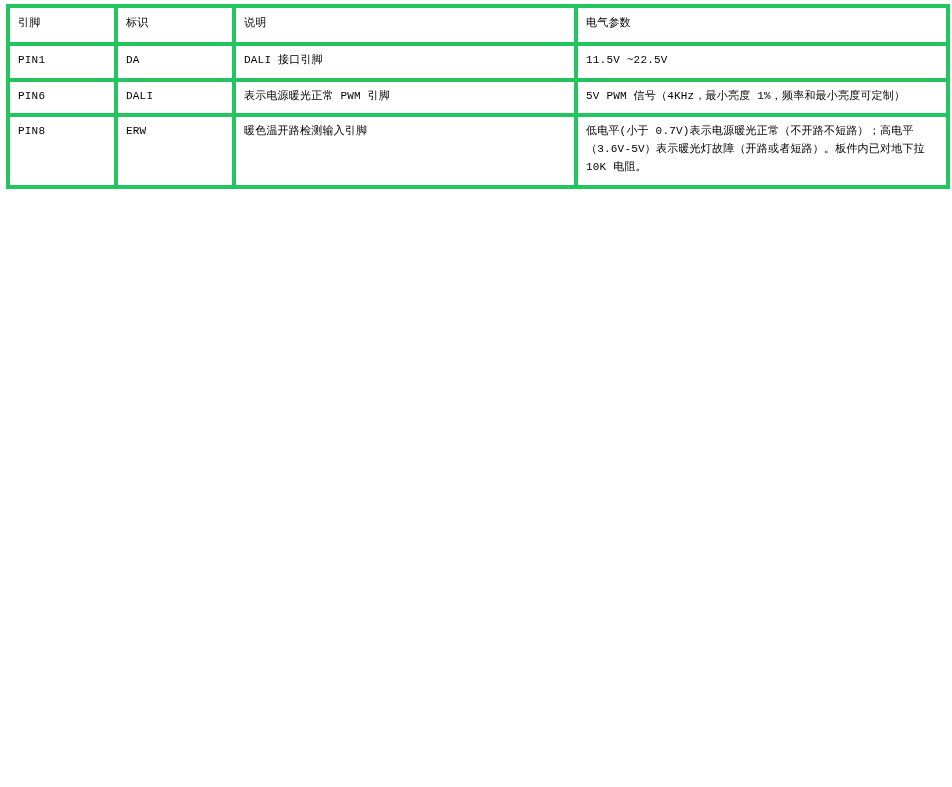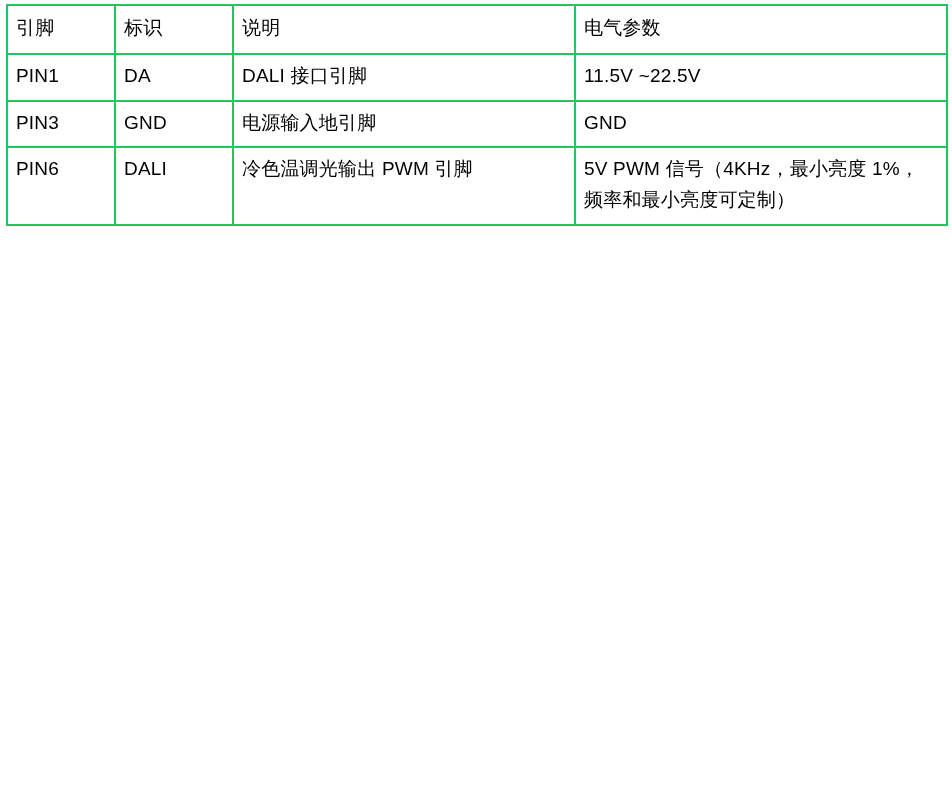--- a/index.html
+++ b/index.html
@@ -18,26 +18,27 @@
     height: 787px;
     box-sizing: border-box;
     padding: 4px 6px 0 6px;
   }
   table.pin-table {
     border-collapse: collapse;
     width: 940px;
     table-layout: fixed;
   }
   table.pin-table td {
-    border: 2px solid #22c55e;
+    border: 4px solid #22c55e;
     vertical-align: top;
     padding: 6px 8px 8px 8px;
-    font-size: 19px;
+    font-size: 11px;
     line-height: 1.62;
     letter-spacing: 0.2px;
+    font-family: Liberation Mono, monospace;
   }
   col.c-pin { width: 108px; }
   col.c-id  { width: 118px; }
   col.c-desc{ width: 342px; }
   col.c-elec{ width: 372px; }
 
   .cell-text {
     display: block;
     white-space: pre-wrap;
     word-break: break-word;
@@ -83,48 +84,48 @@
           </td>
         <td>
             <span class="cell-text">DALI 接口引脚</span>
           </td>
         <td>
             <span class="cell-text">11.5V ~22.5V</span>
           </td>
       </tr>
 
 
-      <tr>
-        <td>
-            <span class="cell-text">PIN3</span>
-          </td>
-        <td>
-            <span class="cell-text">GND</span>
-          </td>
-        <td>
-            <span class="cell-text">电源输入地引脚</span>
-          </td>
-        <td>
-            <span class="cell-text">GND</span>
-          </td>
-      </tr>
 
 
 
       <tr>
         <td>
             <span class="cell-text">PIN6</span>
           </td>
         <td>
             <span class="cell-text">DALI</span>
           </td>
         <td>
-            <span class="cell-text">冷色温调光输出 PWM 引脚</span>
+            <span class="cell-text">表示电源暖光正常 PWM 引脚</span>
           </td>
         <td>
             <span class="cell-text">5V PWM 信号（4KHz，最小亮度 1%，频率和最小亮度可定制）</span>
           </td>
       </tr>
 
 
+      <tr>
+        <td>
+            <span class="cell-text">PIN8</span>
+          </td>
+        <td>
+            <span class="cell-text">ERW</span>
+          </td>
+        <td>
+            <span class="cell-text">暖色温开路检测输入引脚</span>
+          </td>
+        <td>
+            <span class="cell-text">低电平(小于 0.7V)表示电源暖光正常（不开路不短路）；高电平（3.6V-5V）表示暖光灯故障（开路或者短路）。板件内已对地下拉 10K 电阻。</span>
+          </td>
+      </tr>
     </tbody>
   </table>
 </div>
 
 </body></html>

